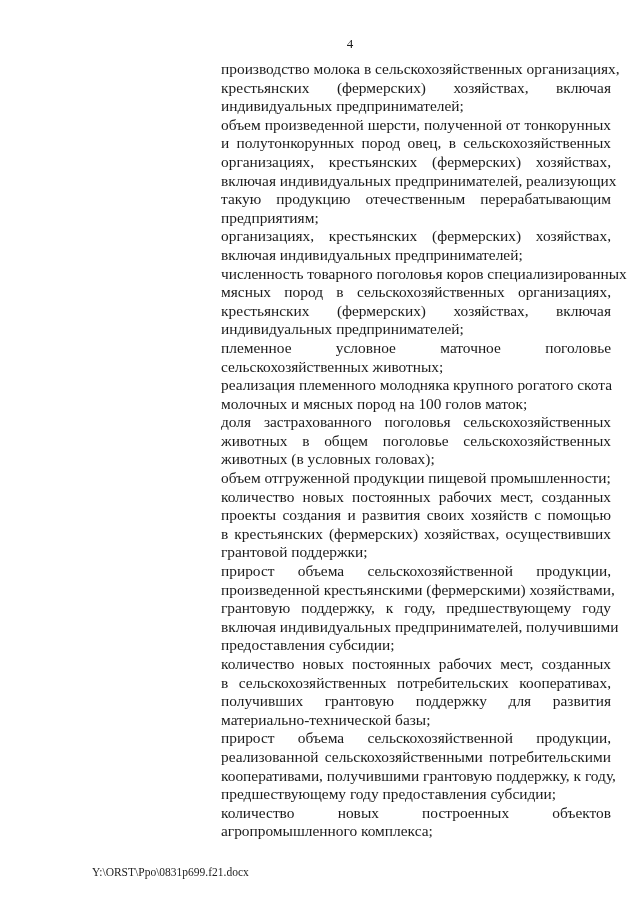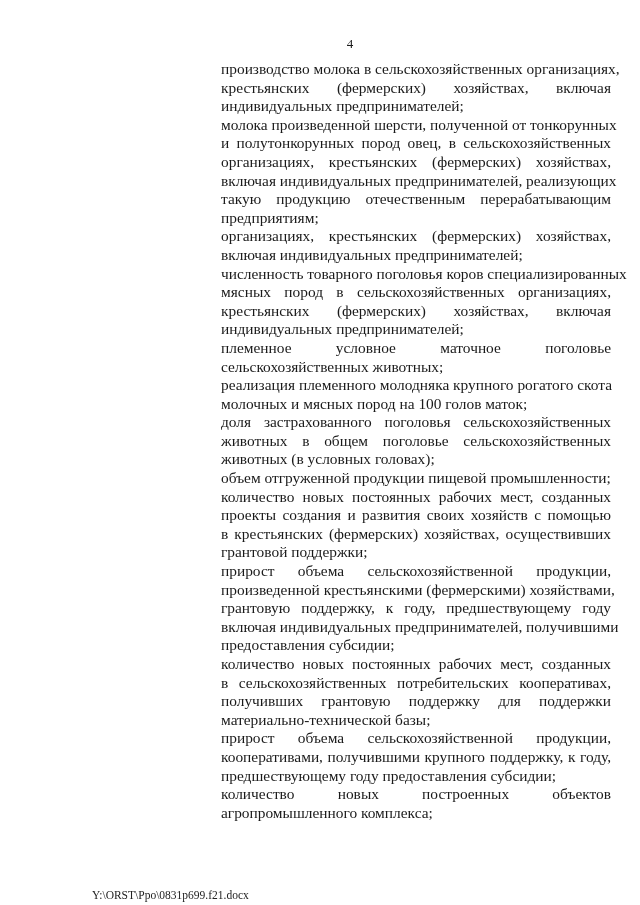--- a/index.html
+++ b/index.html
@@ -5,35 +5,35 @@
   html, body { margin: 0; padding: 0; background: #ffffff; }
   body { width: 640px; height: 905px; position: relative; overflow: hidden;
          font-family: "Liberation Serif", "DejaVu Serif", serif; color: #1a1a1a; }
   .page-number { position: absolute; top: 36px; left: 0; width: 640px; text-align: center;
                  font-size: 13px; padding-left: 60px; box-sizing: border-box; }
   .body-text { position: absolute; top: 60px; left: 221px; width: 390px;
                font-size: 15.4px; line-height: 18.6px; }
   .para { margin: 0; text-align: justify; text-align-last: left; hyphens: none; }
   .line { display: block; text-align: justify; text-align-last: justify; white-space: nowrap; height: 18.6px; }
   .line.last { text-align-last: left; }
-  .footer { position: absolute; top: 889px; left: 92px; font-size: 11.5px; color: #222; }
+  .footer { position: absolute; top: 866px; left: 92px; font-size: 11.5px; color: #222; }
 </style>
 </head>
 <body>
 
 <div class="page-number">4</div>
 
 <div class="body-text" id="body-text">
     <div class="para">
       <span class="line">производство молока в сельскохозяйственных организациях,</span>
       <span class="line">крестьянских (фермерских) хозяйствах, включая</span>
       <span class="line last">индивидуальных предпринимателей;</span>
     </div>
     <div class="para">
-      <span class="line">молока произведенной шерсти, полученной от тонкорунных</span>
+      <span class="line">объем произведенной шерсти, полученной от тонкорунных</span>
       <span class="line">и полутонкорунных пород овец, в сельскохозяйственных</span>
       <span class="line">организациях, крестьянских (фермерских) хозяйствах,</span>
       <span class="line">включая индивидуальных предпринимателей, реализующих</span>
       <span class="line">такую продукцию отечественным перерабатывающим</span>
       <span class="line last">предприятиям;</span>
     </div>
     <div class="para">
       <span class="line">организациях, крестьянских (фермерских) хозяйствах,</span>
       <span class="line last">включая индивидуальных предпринимателей;</span>
     </div>
@@ -68,26 +68,27 @@
     <div class="para">
       <span class="line">прирост объема сельскохозяйственной продукции,</span>
       <span class="line">произведенной крестьянскими (фермерскими) хозяйствами,</span>
       <span class="line">грантовую поддержку, к году, предшествующему году</span>
       <span class="line">включая индивидуальных предпринимателей, получившими</span>
       <span class="line last">предоставления субсидии;</span>
     </div>
     <div class="para">
       <span class="line">количество новых постоянных рабочих мест, созданных</span>
       <span class="line">в сельскохозяйственных потребительских кооперативах,</span>
-      <span class="line">получивших грантовую поддержку для поддержки</span>
+      <span class="line">получивших грантовую поддержку для развития</span>
       <span class="line last">материально-технической базы;</span>
     </div>
     <div class="para">
       <span class="line">прирост объема сельскохозяйственной продукции,</span>
-      <span class="line">кооперативами, получившими крупного поддержку, к году,</span>
+      <span class="line">реализованной сельскохозяйственными потребительскими</span>
+      <span class="line">кооперативами, получившими грантовую поддержку, к году,</span>
       <span class="line last">предшествующему году предоставления субсидии;</span>
     </div>
     <div class="para">
       <span class="line">количество новых построенных объектов</span>
       <span class="line last">агропромышленного комплекса;</span>
     </div>
   </div>
 
 <div class="footer">Y:\ORST\Ppo\0831p699.f21.docx</div>
 

